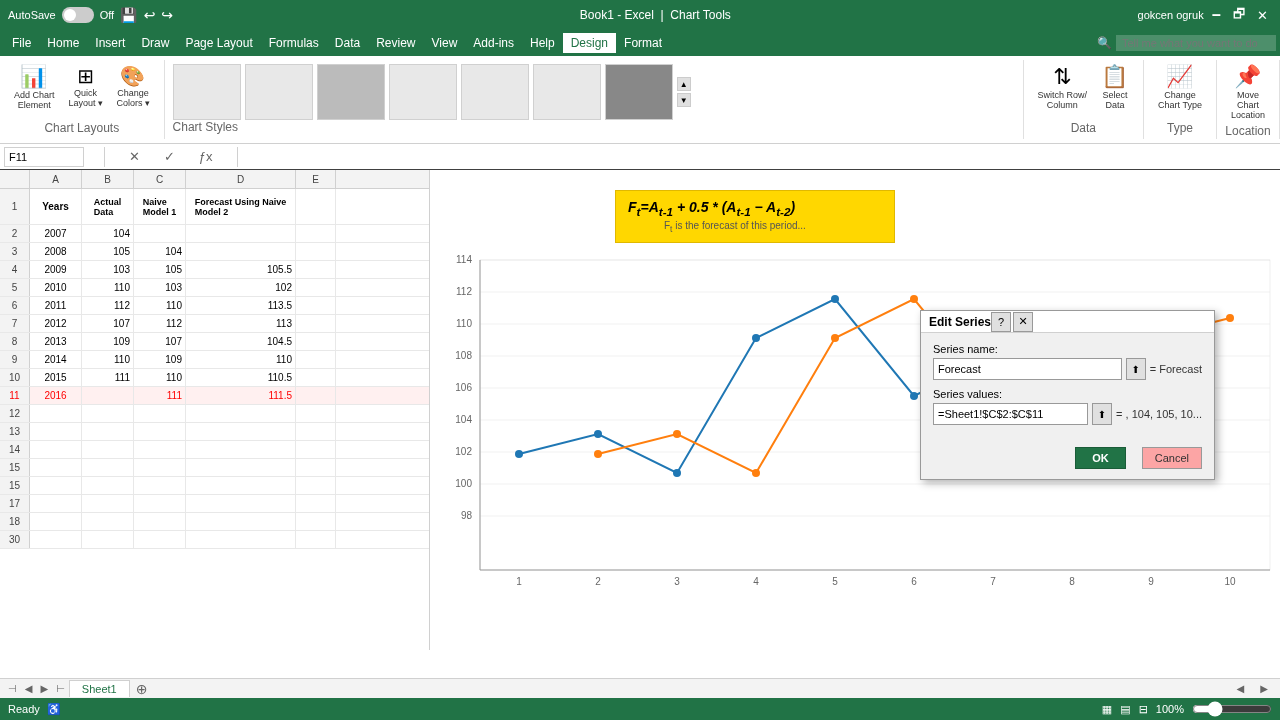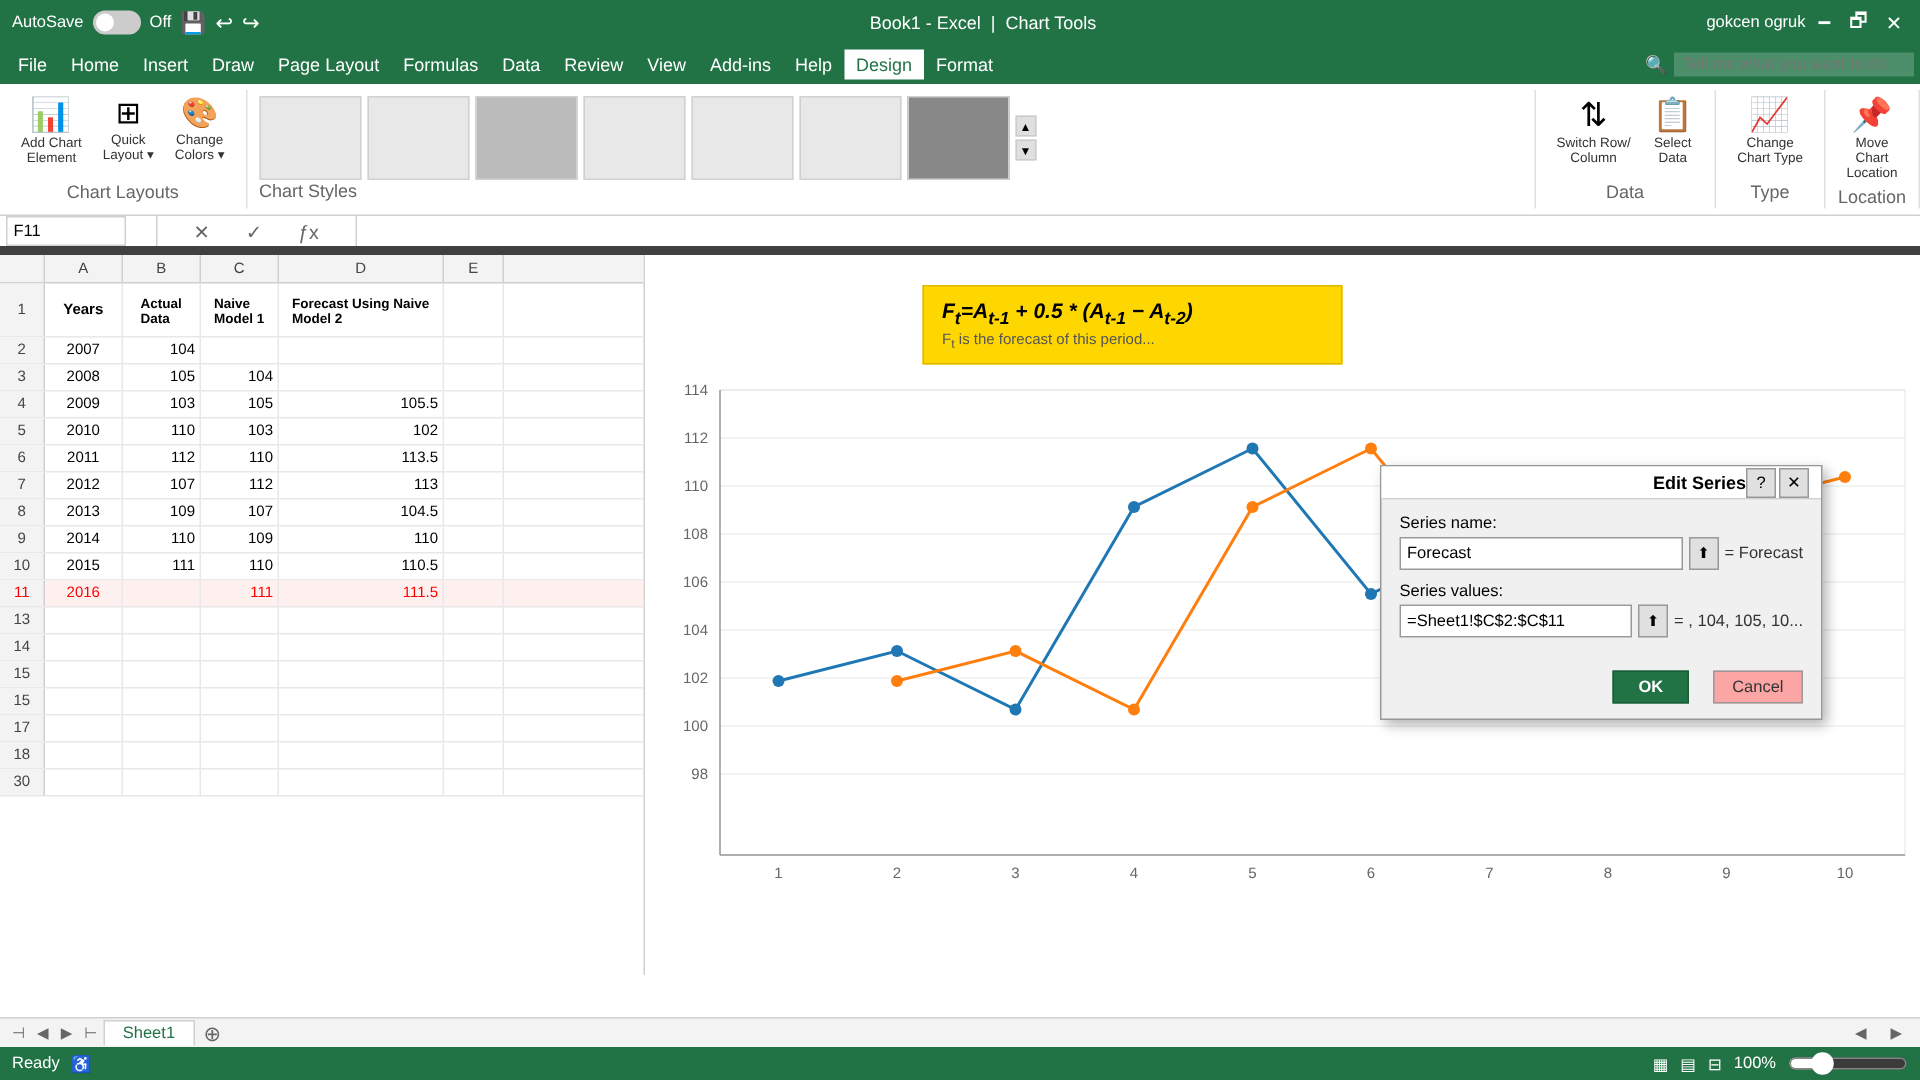--- a/index.html
+++ b/index.html
@@ -85,21 +85,21 @@
       background: #e8e8e8;
       cursor: pointer;
     }
     .style-thumb:nth-child(3) { background: #bbb; }
     .style-thumb:nth-child(7) { background: #aaa; }
 
     
     #formula-bar {
       height: 26px;
       background: #fff;
-      border-bottom: 6px solid #404040;
+      border-bottom: 1px solid #404040;
       display: flex;
       align-items: center;
       padding: 0 4px;
       gap: 16px;
     }
     #name-box {
       width: 80px;
       border: 1px solid #d0d0d0;
       padding: 2px 4px;
       font-size: 11px;
@@ -204,39 +204,40 @@
     }
     .formula-box .formula-main {
       font-size: 14px;
       font-style: italic;
       font-weight: bold;
     }
     .formula-box .formula-sub {
       font-size: 10px;
       color: #555;
       margin-top: 2px;
+      margin-left: 36px;
     }
 
     
     #edit-series-dialog {
       position: absolute;
       top: 140px;
       left: 490px;
       width: 295px;
       background: #f0f0f0;
       border: 1px solid #999;
       box-shadow: 3px 3px 8px rgba(0,0,0,0.3);
       z-index: 100;
     }
     .dialog-title-bar {
       background: #fff;
       height: 22px;
       display: flex;
       align-items: center;
-      justify-content: flex-end;
+      justify-content: flex-start;
       padding: 0 8px;
       border-bottom: 1px solid #d0d0d0;
     }
     .dialog-title {
       font-size: 12px;
       font-weight: 600;
     }
     .dialog-title-btns { display: flex; gap: 2px; }
     .dialog-title-btn {
       width: 20px;
@@ -571,20 +572,28 @@
     <div class="spreadsheet-row" style="background:#fff0f0;">
       <div class="row-num" style="color:red;">11</div>
       <div class="cell col-a center red">2016</div>
       <div class="cell col-b"></div>
       <div class="cell col-c right red">111</div>
       <div class="cell col-d right red">111.5</div>
       <div class="cell col-e"></div>
     </div>
 
     <div class="spreadsheet-row">
+        <div class="row-num">12</div>
+        <div class="cell col-a"></div>
+        <div class="cell col-b"></div>
+        <div class="cell col-c"></div>
+        <div class="cell col-d"></div>
+        <div class="cell col-e"></div>
+      </div>
+    <div class="spreadsheet-row">
         <div class="row-num">13</div>
         <div class="cell col-a"></div>
         <div class="cell col-b"></div>
         <div class="cell col-c"></div>
         <div class="cell col-d"></div>
         <div class="cell col-e"></div>
       </div>
     <div class="spreadsheet-row">
         <div class="row-num">14</div>
         <div class="cell col-a"></div>

